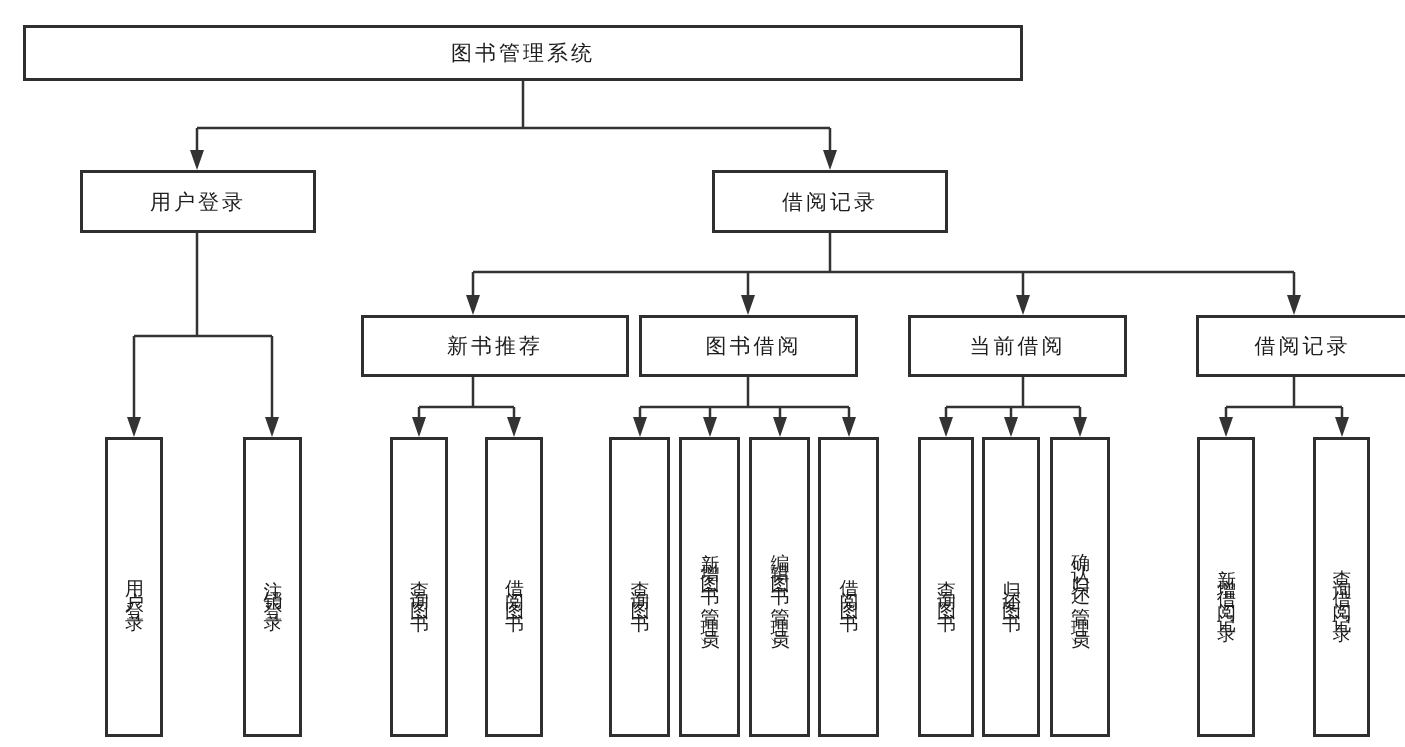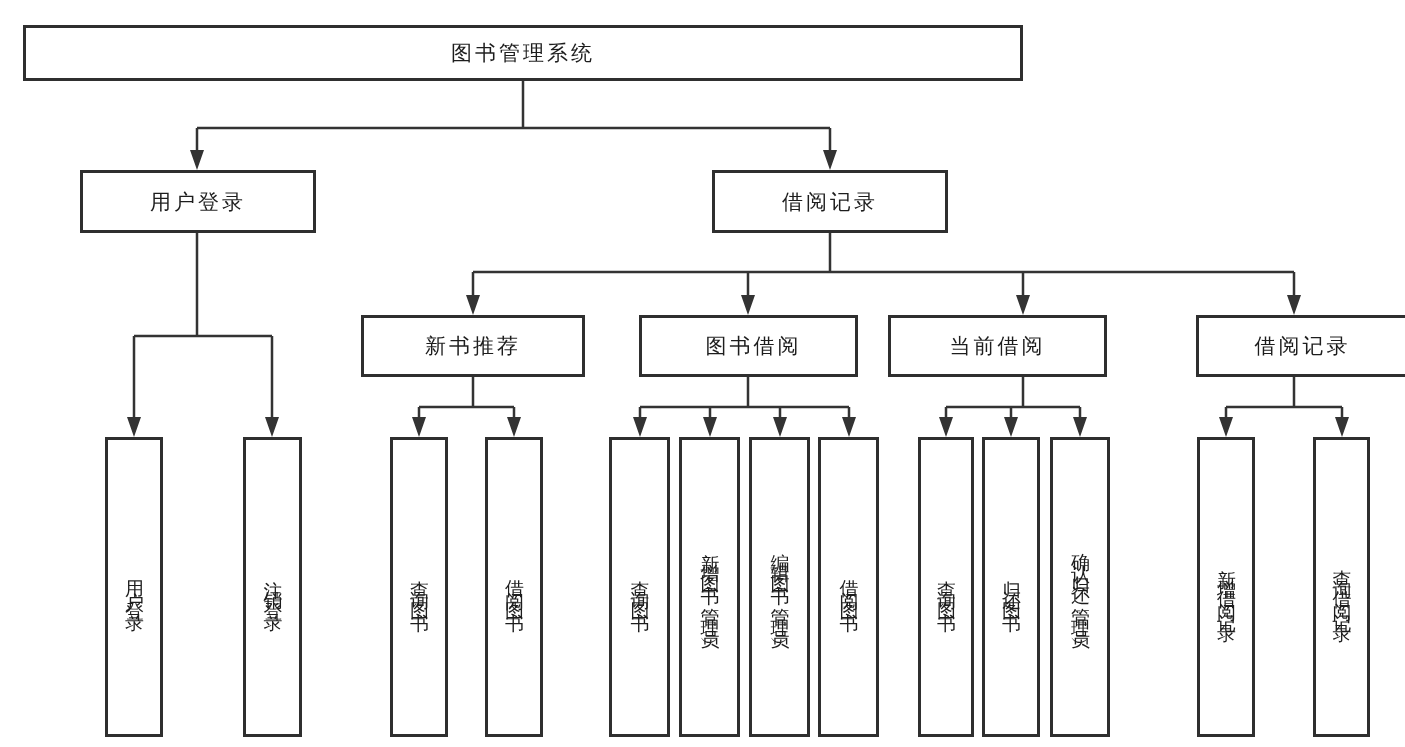--- a/index.html
+++ b/index.html
@@ -99,27 +99,27 @@
     <span class="label">图书管理系统</span>
   </div>
 
   <div class="node h-node l1-node" style="left:80px;">
     <span class="label">用户登录</span>
   </div>
   <div class="node h-node l1-node" style="left:712px;">
     <span class="label">借阅记录</span>
   </div>
 
-  <div class="node h-node l2-node" style="left:361px;width:224px;">
+  <div class="node h-node l2-node" style="left:361px;width:268px;">
     <span class="label">新书推荐</span>
   </div>
   <div class="node h-node l2-node" style="left:639px;width:219px;padding-left:10px;">
     <span class="label">图书借阅</span>
   </div>
-  <div class="node h-node l2-node" style="left:888px;width:219px;">
+  <div class="node h-node l2-node" style="left:908px;width:219px;">
     <span class="label">当前借阅</span>
   </div>
   <div class="node h-node l2-node" style="left:1188px;width:213px;margin-left:8px;">
     <span class="label">借阅记录</span>
   </div>
 
   <div class="node v-node" style="left:105px;width:58px;">
     <span class="label">用户登录</span>
   </div>
   <div class="node v-node" style="left:243px;width:59px;">

